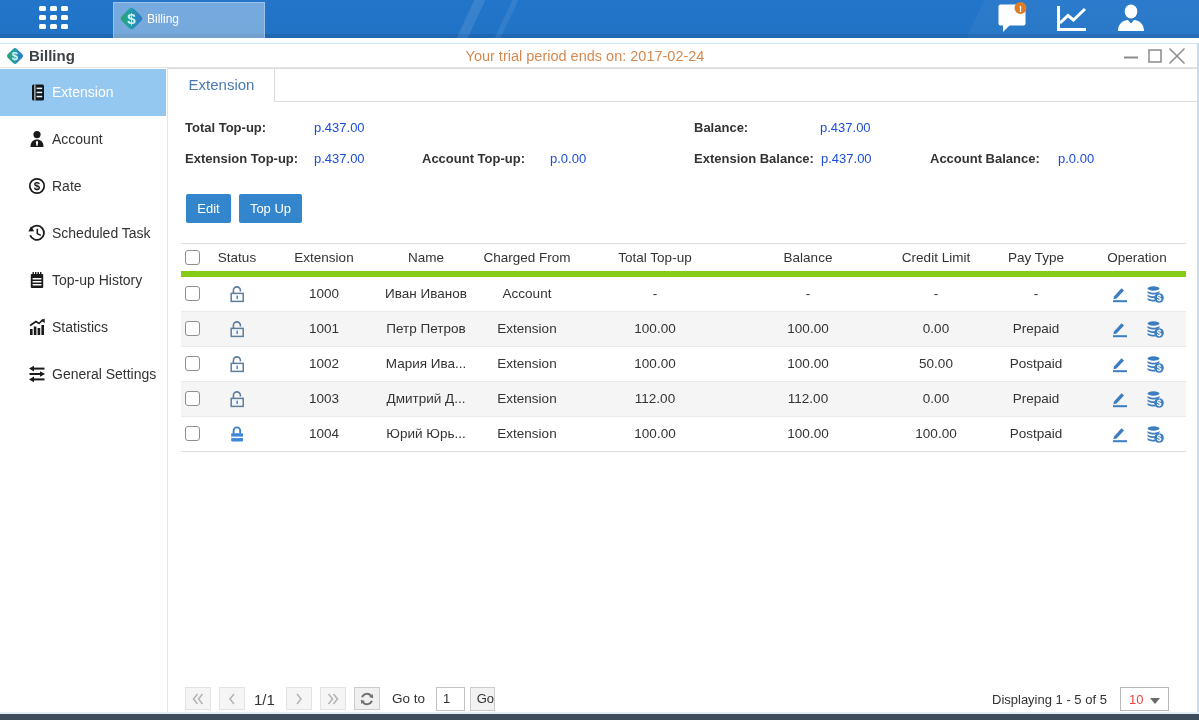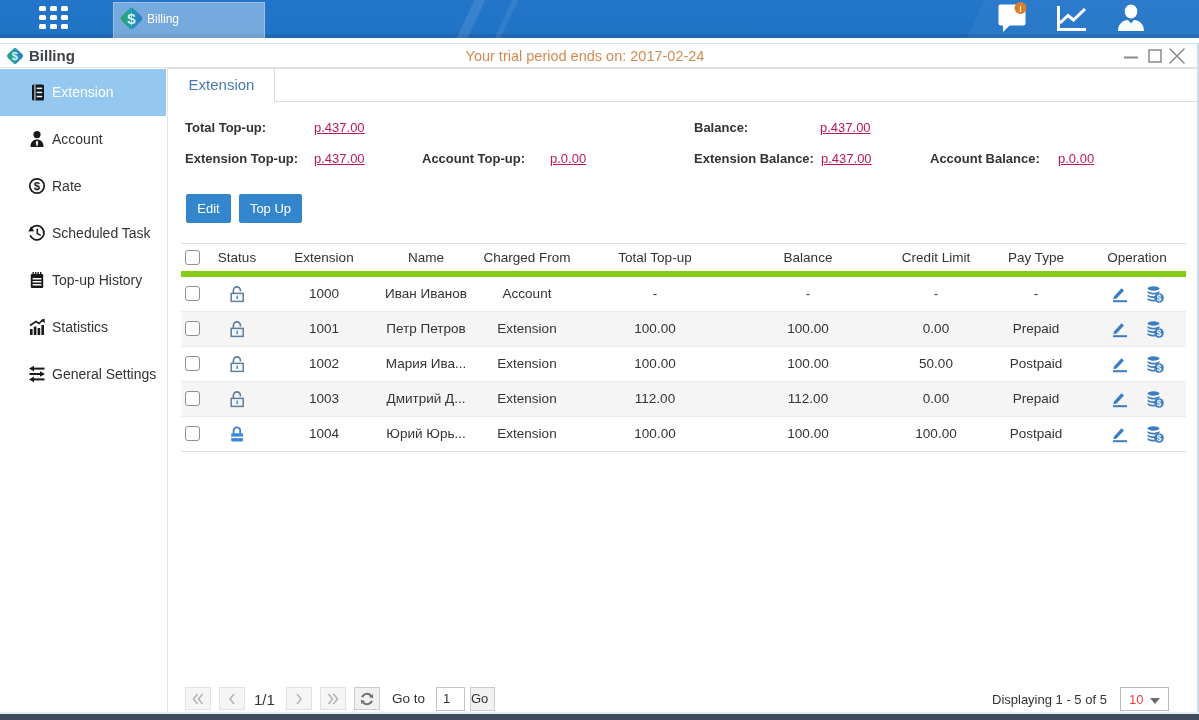--- a/index.html
+++ b/index.html
@@ -41,42 +41,42 @@
 
 #tabbar { position:absolute; left:168px; top:68px; width:1031px; height:34px; border-top:1px solid #dcdcdc; }
 #tabline { position:absolute; left:275px; top:101px; width:924px; height:1px; background:#dcdcdc; }
 #activetab { position:absolute; left:168px; top:69px; width:107px; height:33px; background:#fff;
   border-right:1px solid #dcdcdc; }
 #activetab span { position:absolute; left:0; width:107px; top:7px; text-align:center; color:#4a7ab2; font-size:15px; }
 
 
 .stat { position:absolute; font-size:13px; }
 .stat b { color:#333; }
-.stat.val { color:#be185d;text-decoration:underline; }
+.stat.val { color:#1d4ed8; }
 
 
 .bluebtn { position:absolute; top:194px; height:29px; background:#3385cc; color:#fff;
   font-size:13px; text-align:center; line-height:29px; border-radius:2px; }
 
 
 #tbl { position:absolute; left:181px; top:243px; width:1005px; }
 #thead { position:relative; height:34px; border-top:1px solid #dcdcdc; border-bottom:6px solid #84cc16; }
 .trow { position:relative; height:35px; border-bottom:1px solid #ebebeb; }
 .trow.odd { background:#f5f5f5;text-decoration:underline; }
 .trow:last-child { border-bottom:1px solid #dcdcdc; }
 .cc { position:absolute; transform:translateX(-50%); top:50%; margin-top:-8px; line-height:16px; font-size:13.5px; color:#333; white-space:nowrap; }
 .cbx { position:absolute; left:4px; top:50%; margin-top:-8px; width:15px; height:15px;
   border:1px solid #8f8f8f; border-radius:3px; background:#fff; }
 .icw { position:absolute; transform:translateX(-50%); top:50%; }
 
 
 .pgbtn { position:absolute; width:26px; height:23px; top:687px; background:#f5f5f5; border:1px solid #e3e3e3; }
 .pgbtn svg { position:absolute; left:50%; top:50%; transform:translate(-50%,-50%); }
 #goinput { position:absolute; left:436px; top:687px; width:29px; height:24px; background:#fff; border:1px solid #c4c4c4; font-size:13px; color:#333; padding-left:6px; line-height:22px; }
-#gobtn { position:absolute; left:470px; top:687px; width:25px; height:24px; background:#f2f2f2; border:1px solid #cccccc; text-align:left; line-height:22px; color:#333; font-size:13px; }
+#gobtn { position:absolute; left:470px; top:687px; width:25px; height:24px; background:#f2f2f2; border:1px solid #cccccc; text-align:right; line-height:22px; color:#333; font-size:13px; }
 #dropdown { position:absolute; left:1120px; top:687px; width:49px; height:24px; background:#fff; border:1px solid #b9b9b9; }
 #dropdown .num { position:absolute; left:8px; top:4px; color:#ef4444; font-size:13px; }
 #dropdown .tri { position:absolute; right:8px; top:10px; width:0; height:0;
   border-left:5px solid transparent; border-right:5px solid transparent; border-top:6px solid #6b6b6b; }
 
 
 #bstrip { position:absolute; left:0; top:712px; width:1199px; height:8px; background:linear-gradient(180deg,#e4eef6 0 2px,#3d4d5c 2px); }
 #rborder { position:absolute; right:0; top:43px; width:2px; height:670px; background:#c9dcea; }
 </style>
 </head>

